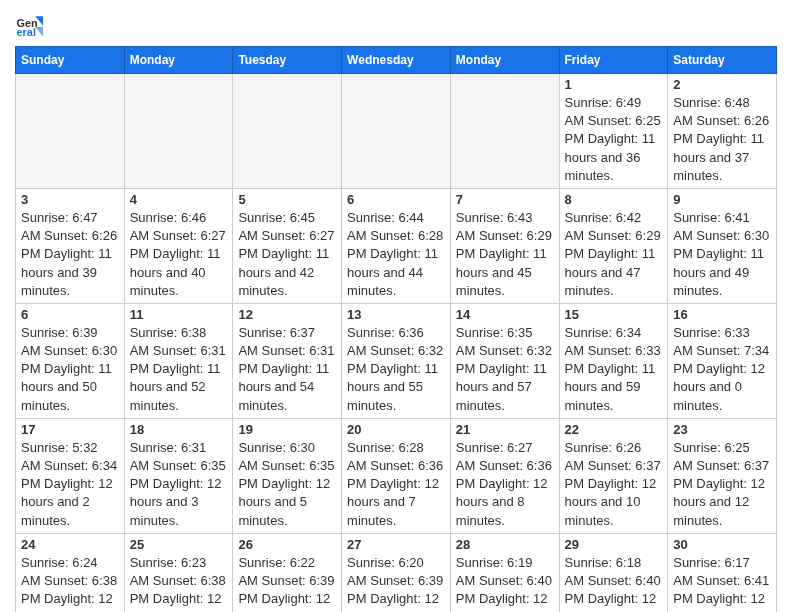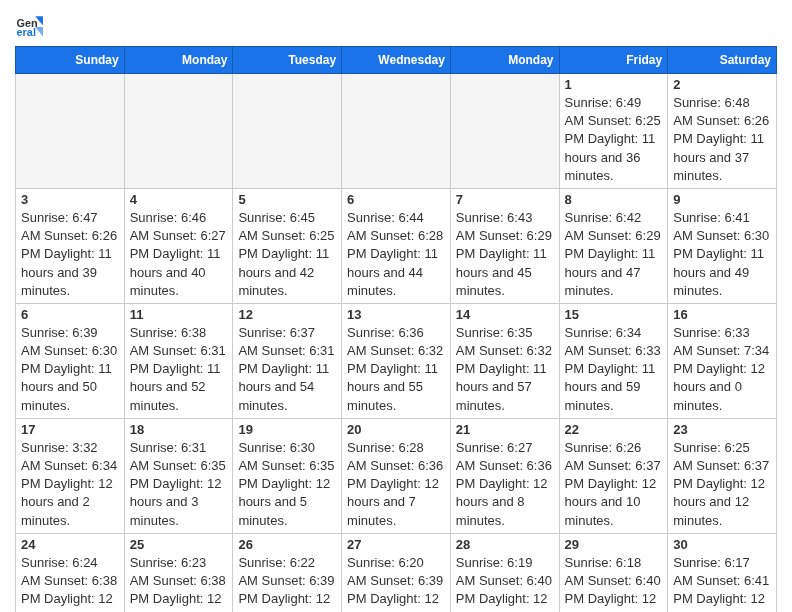--- a/index.html
+++ b/index.html
@@ -51,21 +51,21 @@
       width: 100%;
       border-collapse: collapse;
       table-layout: fixed;
     }
     thead tr th {
       background: #1a73e8;
       color: white;
       font-size: 12px;
       font-weight: 600;
       padding: 6px 5px;
-      text-align: right;
+      text-align: left;
       border: 1px solid #1558b0;
     }
     tbody tr td {
       border: 1px solid #ccc;
       vertical-align: top;
       padding: 3px 5px;
       height: 78px;
       background: #fff;
       font-size: 10px;
       color: #333;
@@ -153,21 +153,21 @@
         </td>
         <td>
           <span class="day-number">4</span>
           <div class="day-info">Sunrise: 6:46 AM
 Sunset: 6:27 PM
 Daylight: 11 hours and 40 minutes.</div>
         </td>
         <td>
           <span class="day-number">5</span>
           <div class="day-info">Sunrise: 6:45 AM
-Sunset: 6:25 PM
+Sunset: 6:27 PM
 Daylight: 11 hours and 42 minutes.</div>
         </td>
         <td>
           <span class="day-number">6</span>
           <div class="day-info">Sunrise: 6:44 AM
 Sunset: 6:28 PM
 Daylight: 11 hours and 44 minutes.</div>
         </td>
         <td>
           <span class="day-number">7</span>
@@ -228,21 +228,21 @@
         <td>
           <span class="day-number">16</span>
           <div class="day-info">Sunrise: 6:33 AM
 Sunset: 7:34 PM
 Daylight: 12 hours and 0 minutes.</div>
         </td>
       </tr>
       <tr>
         <td>
           <span class="day-number">17</span>
-          <div class="day-info">Sunrise: 3:32 AM
+          <div class="day-info">Sunrise: 5:32 AM
 Sunset: 6:34 PM
 Daylight: 12 hours and 2 minutes.</div>
         </td>
         <td>
           <span class="day-number">18</span>
           <div class="day-info">Sunrise: 6:31 AM
 Sunset: 6:35 PM
 Daylight: 12 hours and 3 minutes.</div>
         </td>
         <td>

